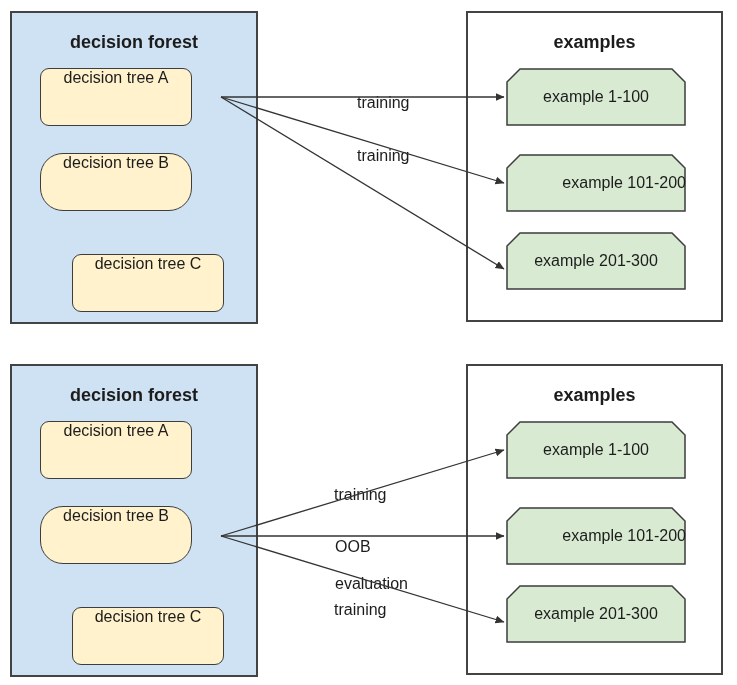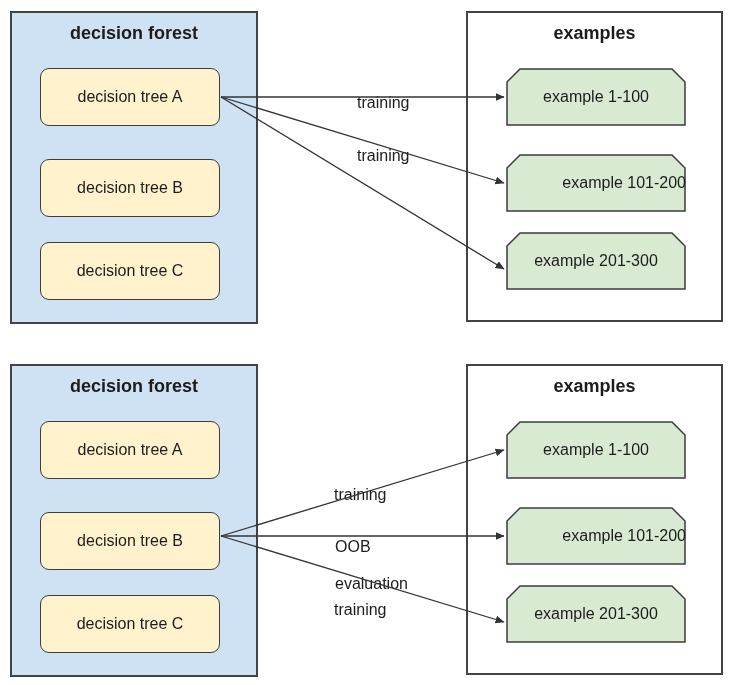--- a/index.html
+++ b/index.html
@@ -17,30 +17,30 @@
     background:var(--forest_fill,#cfe2f3);
     border:2px solid var(--box_border,#434343);box-sizing:border-box;
   }
   .examples-box{
     position:absolute;left:466px;top:11px;width:257px;height:311px;
     background:#ffffff;
     border:2px solid var(--box_border,#434343);box-sizing:border-box;
   }
   .box-title{
     text-align:center;font-weight:bold;font-size:18px;line-height:22px;
-    padding-top:9px;
+    padding-top:18px;
   }
   .tree{
-    position:absolute;left:40px;width:180px;height:58px;
+    position:absolute;left:40px;width:152px;height:58px;
     background:var(--tree_fill,#fff2cc);
     border:1.5px solid var(--node_border,#3d3d3d);border-radius:9px;
     box-sizing:border-box;
-    display:flex;align-items:center;justify-content:center;
+    display:flex;justify-content:center;
   }
-  .tree-0{top:68px;} .tree-1{top:159px;} .tree-2{top:242px;}
+  .tree-0{top:68px;} .tree-1{top:153px;border-radius:23px;} .tree-2{top:254px;margin-left:32px;}
 
   .example{
     position:absolute;left:506px;width:180px;height:58px;
     display:flex;align-items:center;justify-content:center;
   }
   .ex-0{top:68px;border-radius:6px;} .ex-1{top:154px;justify-content:flex-end;} .ex-2{top:232px;}
   .plaque{position:absolute;left:0;top:0;width:180px;height:58px;overflow:visible;}
   .plaque path{fill:var(--example_fill,#d9ead3);stroke:var(--node_border,#3d3d3d);stroke-width:1.5;}
 
   .node-label{position:relative;font-size:16px;white-space:nowrap;}

